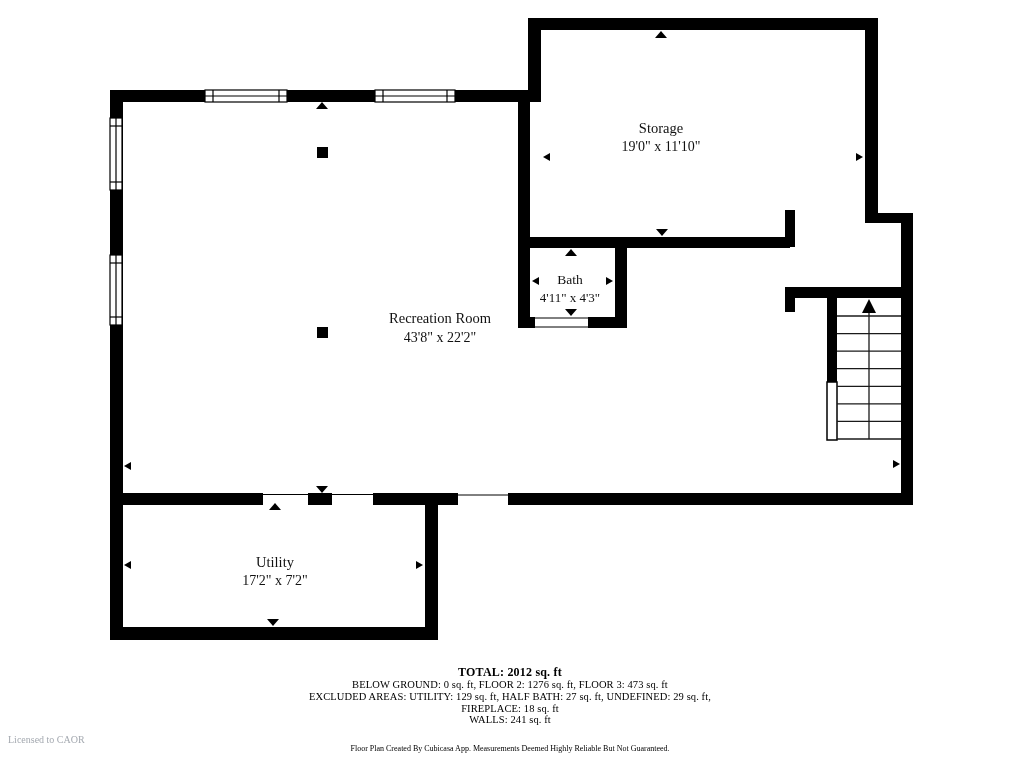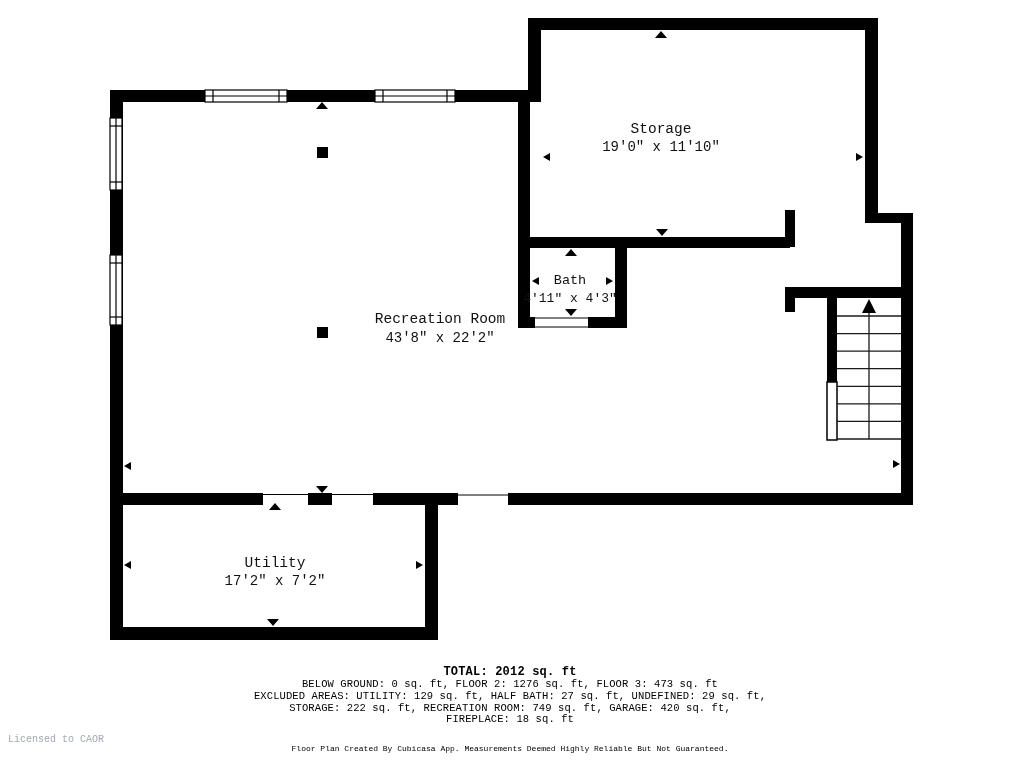--- a/index.html
+++ b/index.html
@@ -1,17 +1,17 @@
 <!DOCTYPE html>
 <html><head>
 <meta charset="utf-8">
 <style>
   html,body{margin:0;padding:0;background:#ffffff;}
   .page{position:relative;width:1020px;height:768px;background:#ffffff;overflow:hidden;
-        font-family:Liberation Mono, monospace;color:#000;}
+        font-family:Liberation Serif, serif;color:#000;}
   svg{position:absolute;left:0;top:0;}
   .room-name{font-size:14.5px;fill:#111;}
   .room-dims{font-size:14px;fill:#111;}
   .room-name-sm{font-size:13.5px;fill:#111;}
   .room-dims-sm{font-size:13px;fill:#111;}
   .summary{position:absolute;left:0;right:0;top:666px;text-align:center;color:#000;}
   .summary-total{font-size:12px;font-weight:bold;line-height:13px;letter-spacing:.2px;}
   .summary-line{font-size:10.5px;line-height:11.8px;letter-spacing:.1px;}
   .disclaimer{font-size:8px;margin-top:18px;color:#000;}
   .license{position:absolute;left:8px;top:734px;font-size:10px;color:#a4a9b0;}
@@ -135,19 +135,19 @@
 
       <text class="room-name" x="275" y="567">Utility</text>
       <text class="room-dims" x="275" y="585">17'2" x 7'2"</text>
     </g>
   </svg>
 
   <div class="summary">
     <div class="summary-total">TOTAL: 2012 sq. ft</div>
     <div class="summary-line">BELOW GROUND: 0 sq. ft, FLOOR 2: 1276 sq. ft, FLOOR 3: 473 sq. ft</div>
     <div class="summary-line">EXCLUDED AREAS: UTILITY: 129 sq. ft, HALF BATH: 27 sq. ft, UNDEFINED: 29 sq. ft,</div>
-    <div class="summary-line">STORAGE: 222 sq. ft, RECREATION ROOM: 749 sq. ft, GARAGE: 420 sq. ft,</div>
     <div class="summary-line">FIREPLACE: 18 sq. ft</div>
+    <div class="summary-line">WALLS: 241 sq. ft</div>
     <div class="disclaimer">Floor Plan Created By Cubicasa App. Measurements Deemed Highly Reliable But Not Guaranteed.</div>
   </div>
 
   <div class="license">Licensed to CAOR</div>
 </div>
 
 </body></html>

